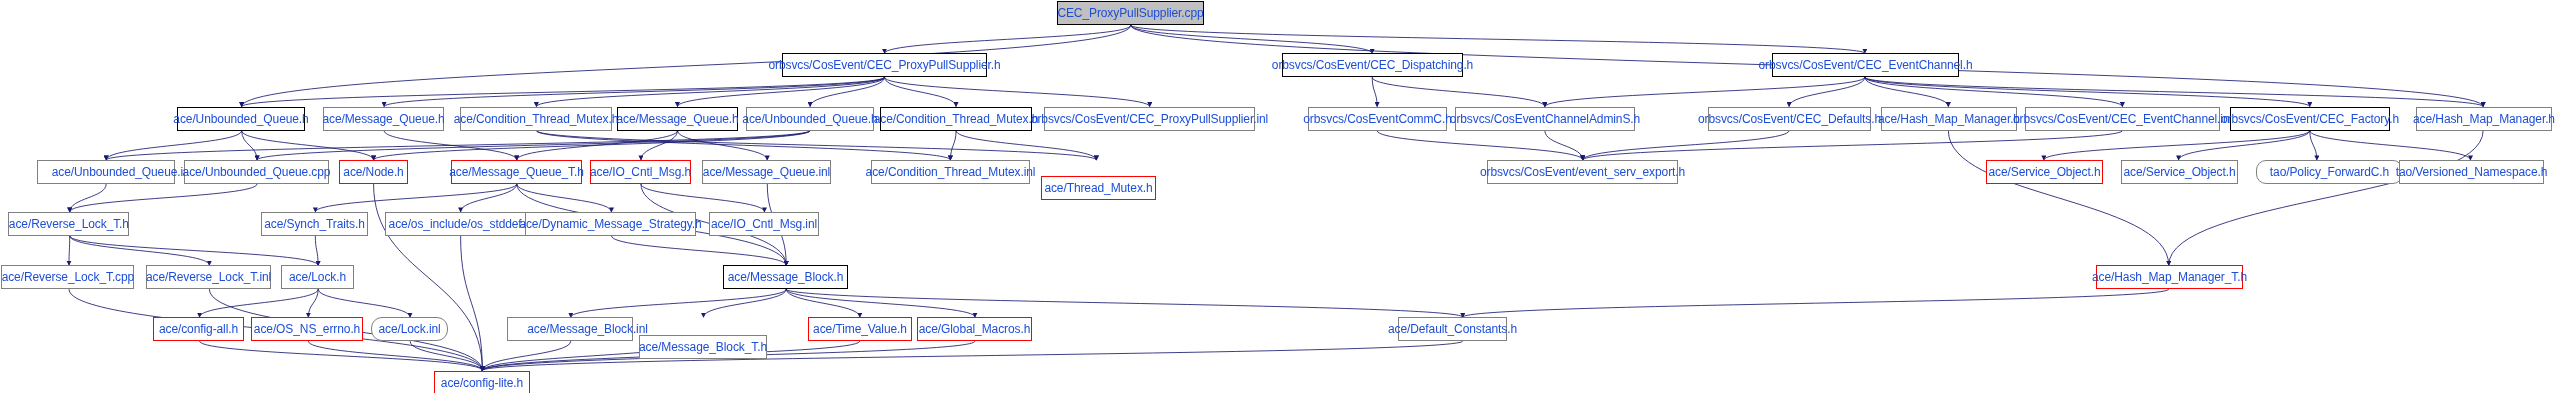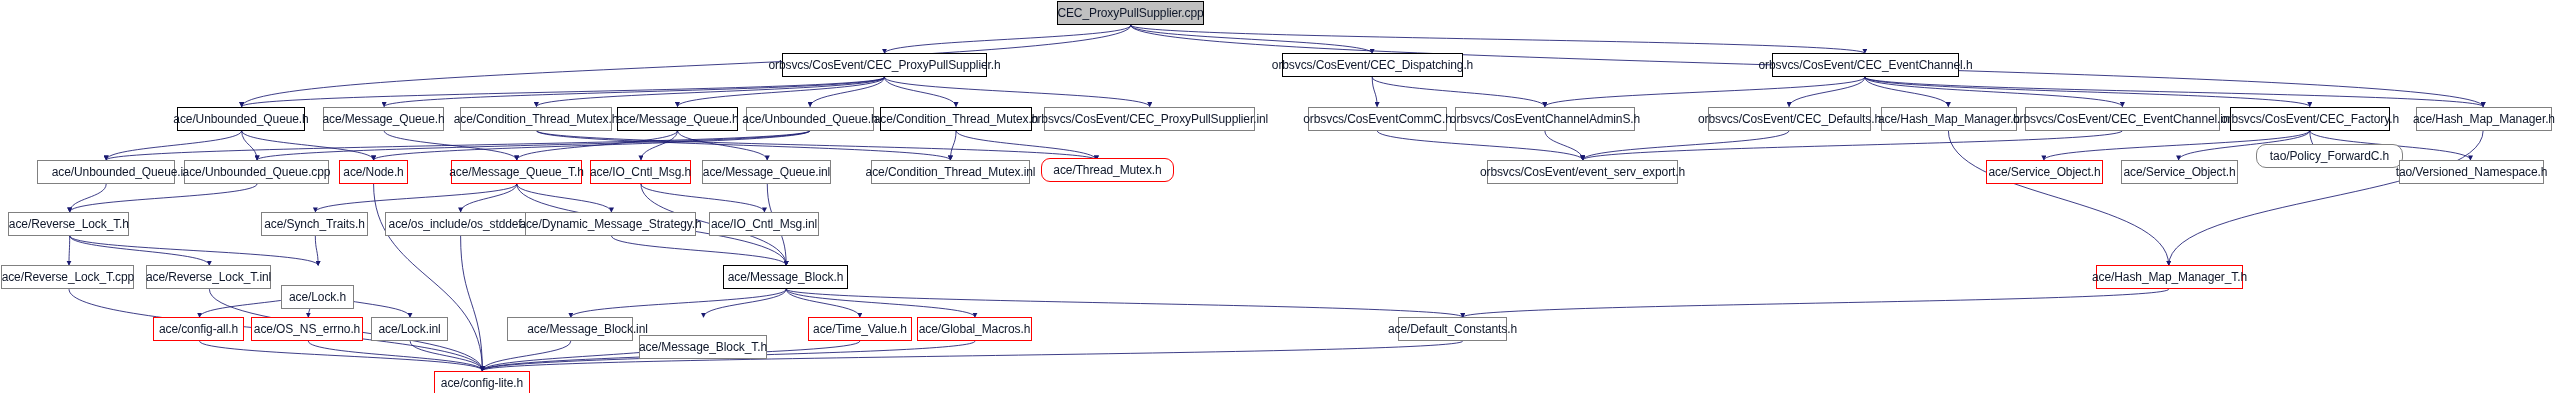--- a/index.html
+++ b/index.html
@@ -2,21 +2,21 @@
 <html style="font-size:11.2px"><head>
 <meta charset="utf-8">
 <style>
   html,body{margin:0;padding:0;background:#ffffff;}
   #graph{position:relative;width:2576px;height:393px;background:#fff;
          font-family:"Liberation Sans",sans-serif;overflow:hidden;}
   #edges{position:absolute;left:0;top:0;width:2576px;height:393px;}
   .node{position:absolute;box-sizing:border-box;height:24px;
         display:flex;align-items:center;justify-content:center;
         background:#ffffff;border:0.7px solid #808080;
-        font-size:12px;color:#0f172a;white-space:nowrap;
+        font-size:12px;color:#1d4ed8;white-space:nowrap;
         padding:0 7px;letter-spacing:-0.1px;}
   .node.root{background:#c0c0c0;border:0.7px solid #000000;}
   .node.solid{border:0.7px solid #000000;}
   .node.red{border:0.7px solid #ff0000;}
 </style>
 </head>
 <body>
 
 <div id="graph">
   <svg id="edges" xmlns="http://www.w3.org/2000/svg" viewBox="0 0 3668 560" width="2576" height="393">
@@ -126,39 +126,39 @@
       <div class="node" style="left: 2025px; top: 107px; width: 195px;">orbsvcs/CosEvent/CEC_EventChannel.inl</div>
       <div class="node solid" style="left: 2230px; top: 107px; width: 160px;">orbsvcs/CosEvent/CEC_Factory.h</div>
       <div class="node" style="left: 2416px; top: 107px; width: 136px;">ace/Hash_Map_Manager.h</div>
       <div class="node" style="left: 37px; top: 160px; width: 138px; padding-left: 39px;">ace/Unbounded_Queue.inl</div>
       <div class="node" style="left: 184px; top: 160px; width: 145px;">ace/Unbounded_Queue.cpp</div>
       <div class="node red" style="left: 339px; top: 160px; width: 69px;">ace/Node.h</div>
       <div class="node red" style="left: 451px; top: 160px; width: 131px;">ace/Message_Queue_T.h</div>
       <div class="node red" style="left: 590px; top: 160px; width: 101px;">ace/IO_Cntl_Msg.h</div>
       <div class="node" style="left: 702px; top: 160px; width: 129px;">ace/Message_Queue.inl</div>
       <div class="node" style="left: 871px; top: 160px; width: 159px;">ace/Condition_Thread_Mutex.inl</div>
-      <div class="node red" style="left: 1041px; top: 158px; width: 133px; border-radius: 9px;">ace/Thread_Mutex.h</div>
+      <div class="node red" style="left: 1041px; top: 176px; width: 115px;">ace/Thread_Mutex.h</div>
       <div class="node" style="left: 1487px; top: 160px; width: 191px;">orbsvcs/CosEvent/event_serv_export.h</div>
       <div class="node red" style="left: 1986px; top: 160px; width: 117px;">ace/Service_Object.h</div>
       <div class="node" style="left: 2121px; top: 160px; width: 117px;">ace/Service_Object.h</div>
-      <div class="node" style="left: 2256px; top: 144px; width: 147px; border-radius: 10px;">tao/Policy_ForwardC.h</div>
+      <div class="node" style="left: 2256px; top: 160px; width: 147px; border-radius: 10px;">tao/Policy_ForwardC.h</div>
       <div class="node" style="left: 2399px; top: 160px; width: 145px;">tao/Versioned_Namespace.h</div>
       <div class="node" style="left: 8.4px; top: 212px; width: 121px;">ace/Reverse_Lock_T.h</div>
       <div class="node" style="left: 261px; top: 212px; width: 107px;">ace/Synch_Traits.h</div>
       <div class="node" style="left: 385px; top: 212px; width: 150px;">ace/os_include/os_stddef.h</div>
       <div class="node" style="left: 525px; top: 212px; width: 171px;">ace/Dynamic_Message_Strategy.h</div>
       <div class="node" style="left: 709px; top: 212px; width: 110px;">ace/IO_Cntl_Msg.inl</div>
       <div class="node" style="left: 1.4px; top: 265px; width: 133px;">ace/Reverse_Lock_T.cpp</div>
       <div class="node" style="left: 146px; top: 265px; width: 125px;">ace/Reverse_Lock_T.inl</div>
-      <div class="node" style="left: 281px; top: 265px; width: 73px; margin-top: 20px;">ace/Lock.h</div>
+      <div class="node" style="left: 281px; top: 265px; width: 73px;">ace/Lock.h</div>
       <div class="node solid" style="left: 723px; top: 265px; width: 125px;">ace/Message_Block.h</div>
       <div class="node red" style="left: 2096px; top: 265px; width: 147px;">ace/Hash_Map_Manager_T.h</div>
       <div class="node red" style="left: 153px; top: 317px; width: 91px;">ace/config-all.h</div>
       <div class="node red" style="left: 251px; top: 317px; width: 112px;">ace/OS_NS_errno.h</div>
-      <div class="node" style="left: 371px; top: 317px; width: 77px;">ace/Lock.inl</div>
+      <div class="node" style="left: 371px; top: 317px; width: 77px; border-radius: 11px;">ace/Lock.inl</div>
       <div class="node" style="left: 507px; top: 317px; width: 126px; padding-left: 42px;">ace/Message_Block.inl</div>
       <div class="node" style="left: 639px; top: 317px; width: 128px; margin-top: 18px;">ace/Message_Block_T.h</div>
       <div class="node red" style="left: 808px; top: 317px; width: 104px;">ace/Time_Value.h</div>
       <div class="node red" style="left: 917px; top: 317px; width: 115px;">ace/Global_Macros.h</div>
       <div class="node" style="left: 1398px; top: 317px; width: 109px;">ace/Default_Constants.h</div>
       <div class="node red" style="left: 434px; top: 371px; width: 96px;">ace/config-lite.h</div>
     </div>
 </div>
 
 

